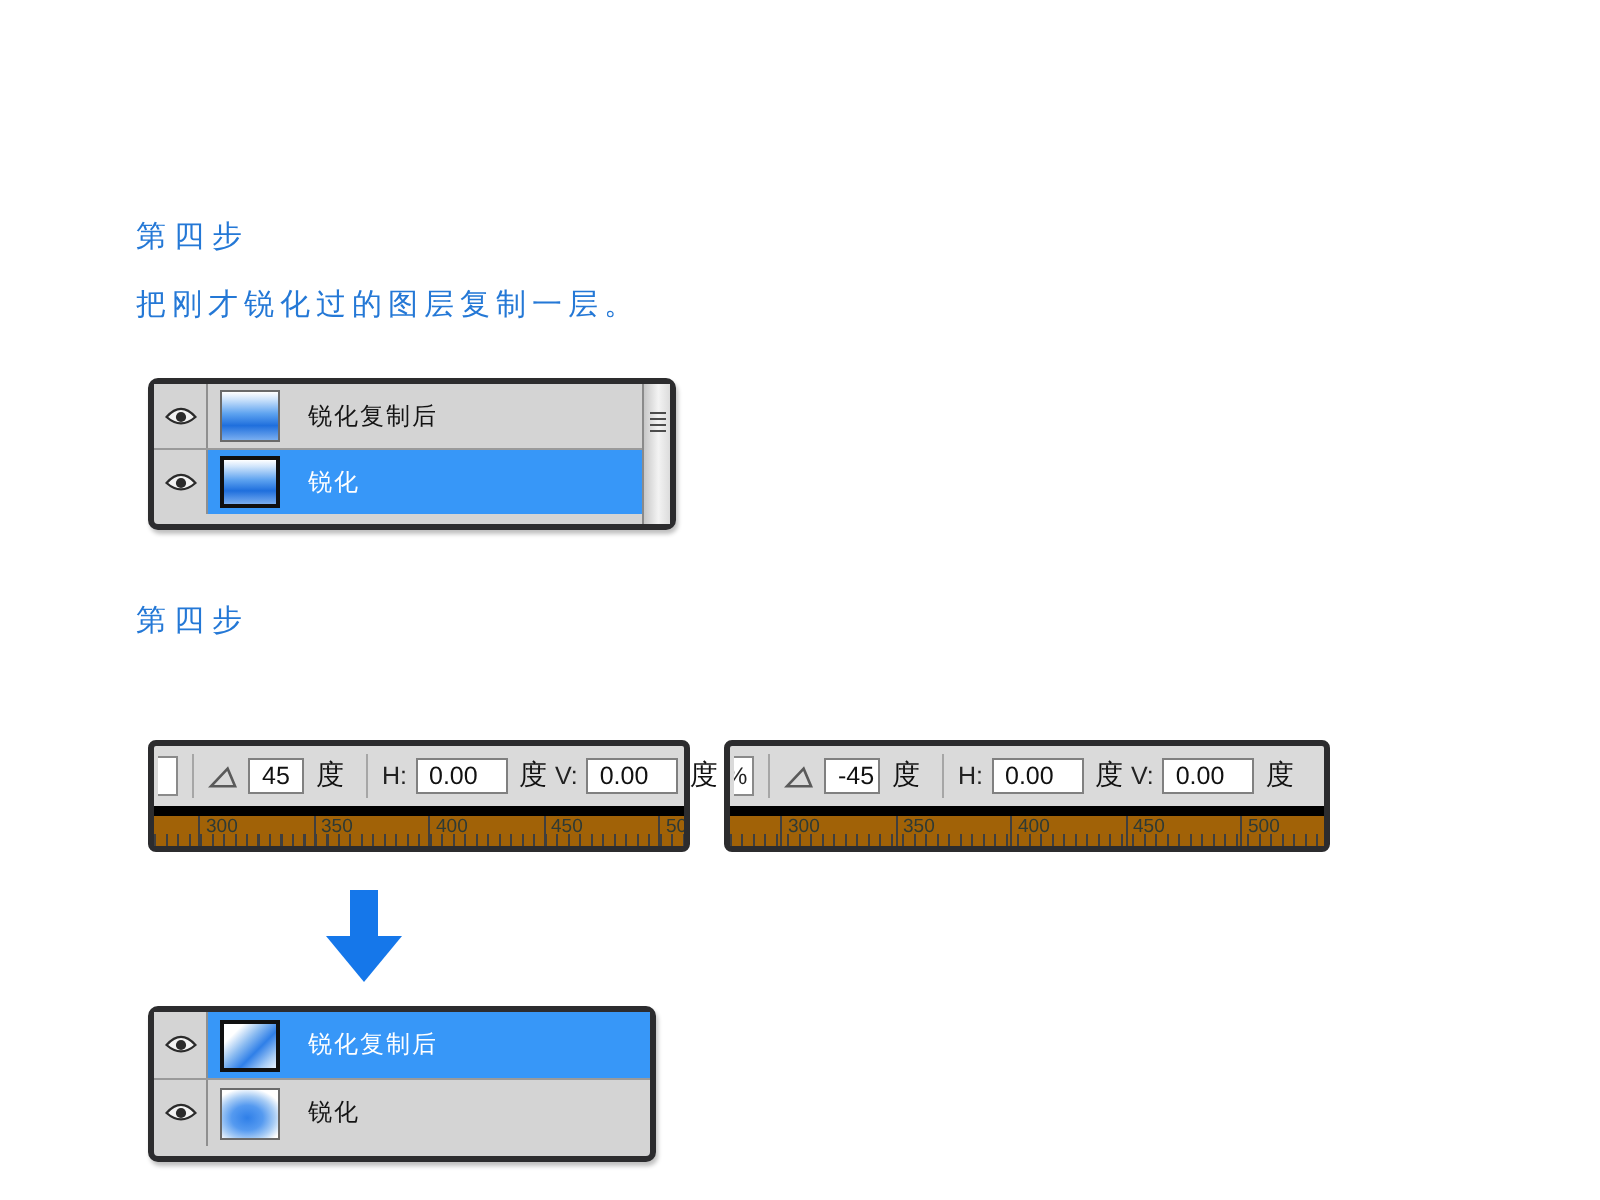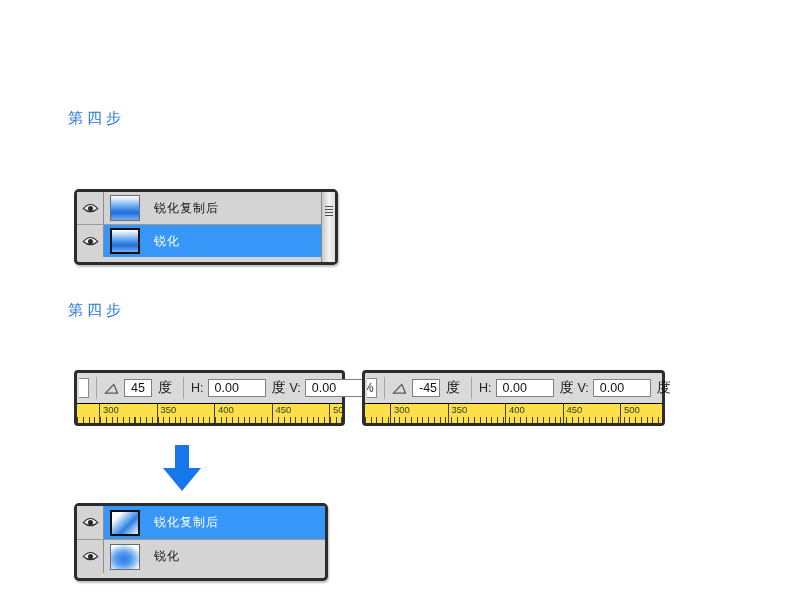--- a/index.html
+++ b/index.html
@@ -61,25 +61,25 @@
   }
   .edge-frag span{display:inline-block;margin-left:-4px;}
   .vsep{width:1px;height:22px;background:#a6a6a6;margin:0 7px;flex:none;}
   .angle-icon{flex:none;margin-right:5px;display:flex;align-items:center;}
   .field{
     height:18px;background:#fff;border:1px solid #808080;border-radius:0;
     font-family:"Liberation Sans","DejaVu Sans",sans-serif;font-size:12.5px;color:#111;
     padding:0 0 0 6px;box-sizing:border-box;
   }
   .field.angle{width:28px;}
-  .field.hv{width:58px;}
+  .field.hv{width:46px;}
   .unit{font-size:14px;color:#111;margin:0 4px 0 6px;letter-spacing:0;}
   .lbl{font-size:12.5px;color:#222;margin-right:4px;}
   .tb-ruler{
-    position:relative;flex:1;background:#fde047;border-top:1px solid #000000;overflow:hidden;
+    position:relative;flex:1;background:#a16207;border-top:5px solid #000000;overflow:hidden;
   }
   .tb-ruler::after{
     content:"";position:absolute;left:0;right:0;bottom:0;height:6px;
     background:repeating-linear-gradient(to right,#3f3f3f 0 1px,transparent 1px 5.75px);
   }
   .major-tick{position:absolute;top:0;bottom:0;width:1px;background:#3f3f3f;}
   .tick-label{position:absolute;left:4px;top:0px;font-size:9.5px;color:#2e3a35;letter-spacing:0;}
   
   .big-arrow{position:absolute;width:38px;}
   .arrow-shaft{width:14px;height:23px;margin:0 auto;background:#1577ea;}
@@ -89,20 +89,21 @@
     border-top:23px solid #1577ea;
   }
   .eye-svg{display:block;}
 </style>
 </head>
 <body>
 
 <div class="canvas">
 
   <div class="step-heading" style="left:68px;top:66px;">第四步</div>
+  <div class="step-body" style="left:68px;top:100px;">把刚才锐化过的图层复制一层。</div>
 
   <div class="layers-panel" style="left:74px;top:146px;width:258px;height:70px;">
     <div class="panel-main">
       <div class="lrow">
         <div class="eye-cell">
           <svg class="eye-svg" width="17" height="11" viewBox="0 0 20 12">
             <path d="M1.5,6 Q10,-3.5 18.5,6 Q10,13.5 1.5,6 Z" fill="#f2f2f2" stroke="#2b2b2b" stroke-width="1.3"></path>
             <circle cx="10" cy="6" r="3" fill="#2b2b2b"></circle>
           </svg>
         </div>

